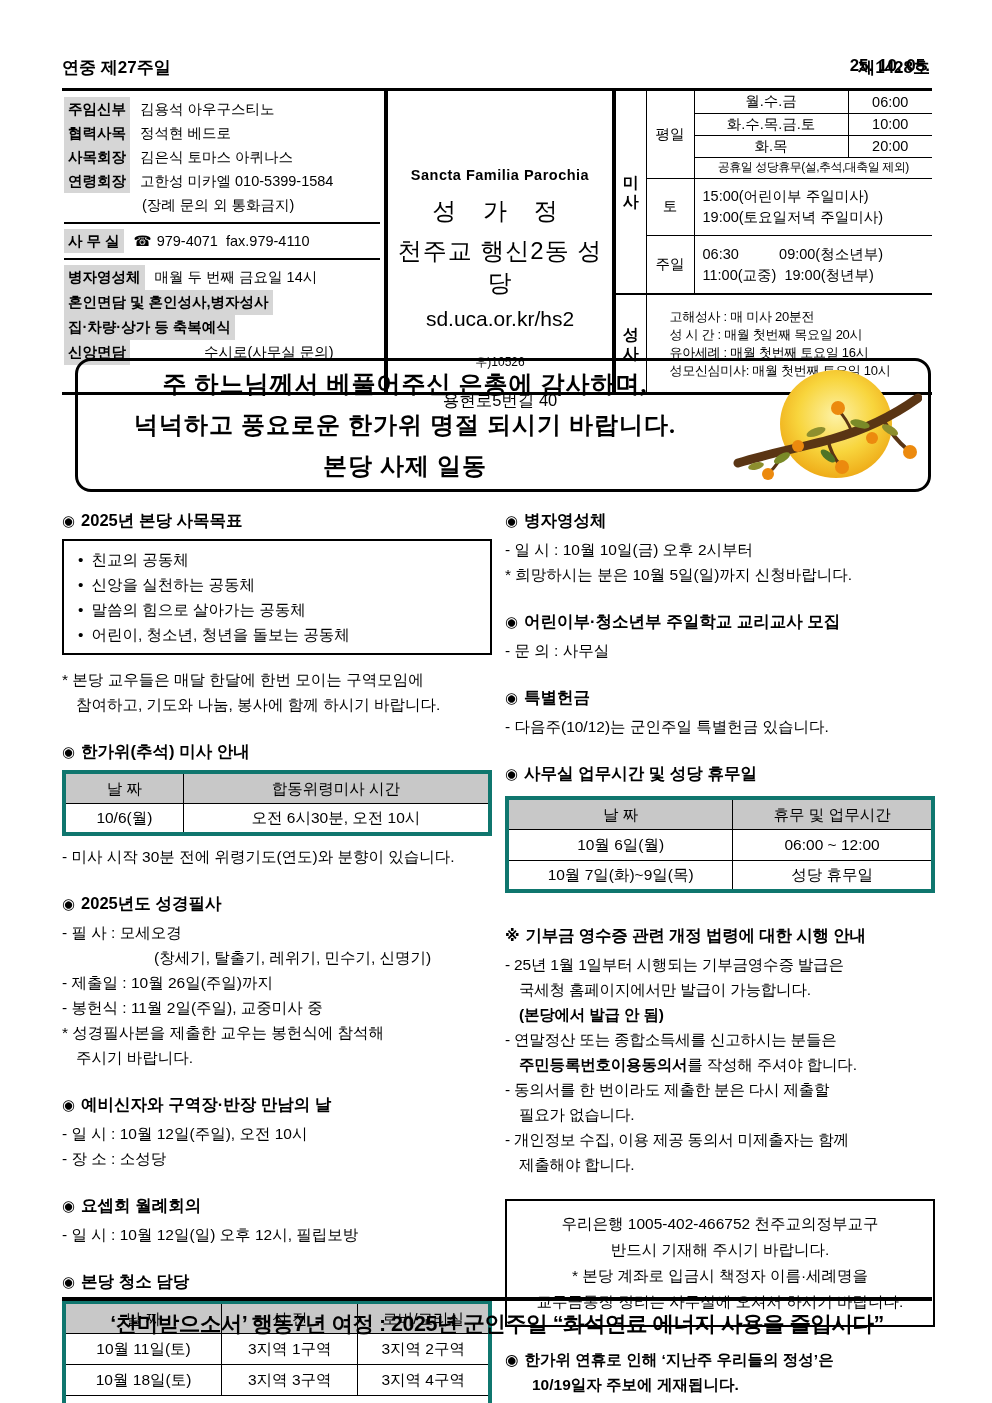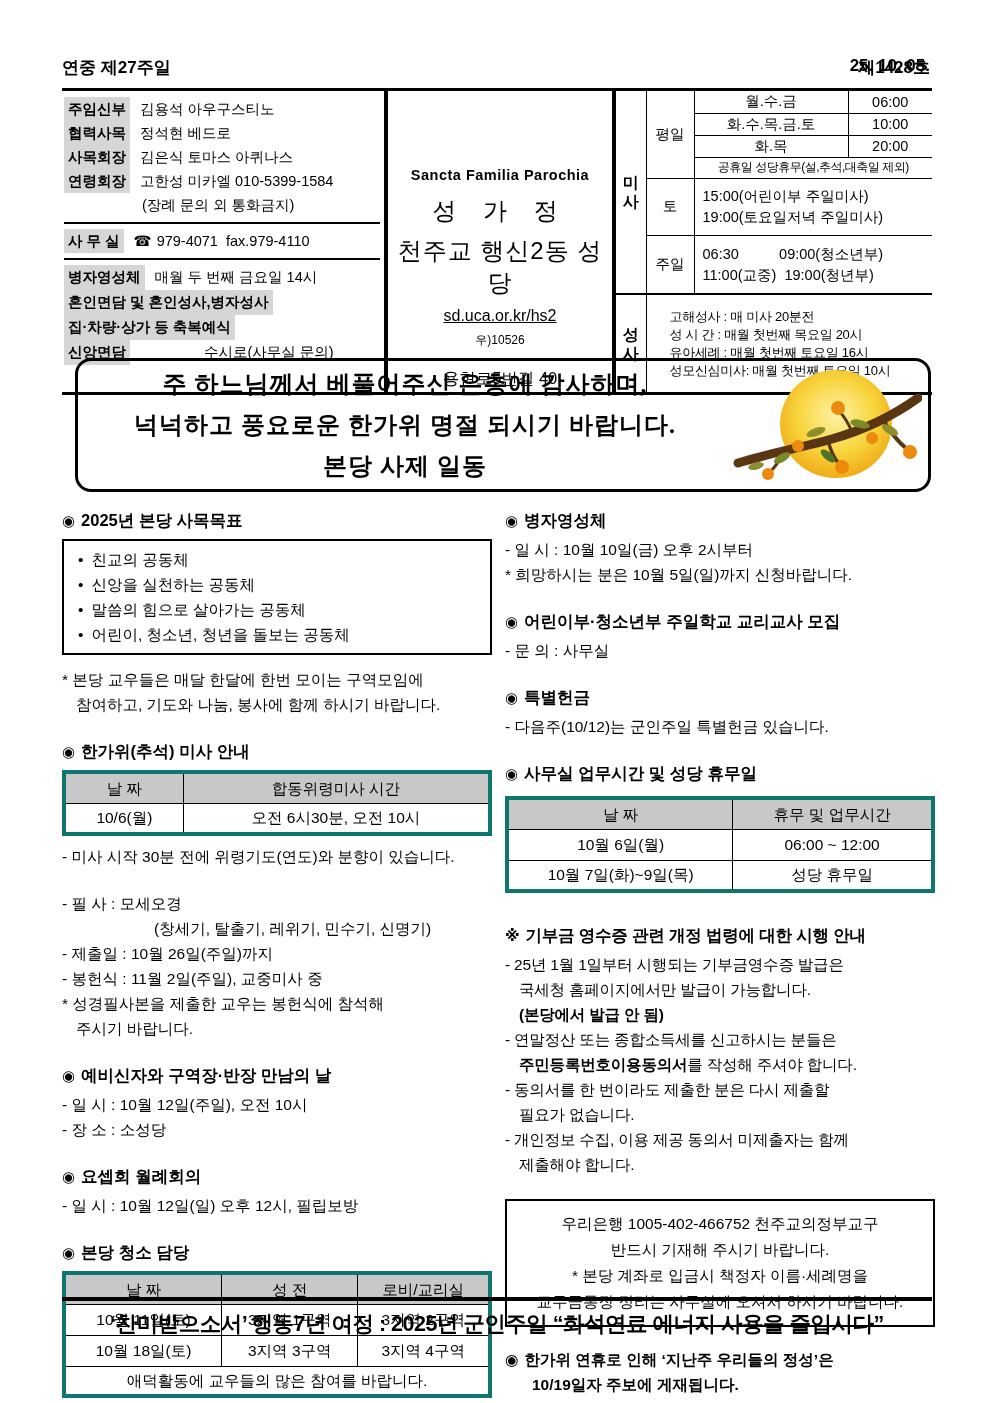--- a/index.html
+++ b/index.html
@@ -21,21 +21,21 @@
   .col1 .lab.wide { margin-right:0; }
   .col1 .val { white-space:pre; }
   .col1 .indent { padding-left:78px; }
   .col1 hr { border:none; border-top:2px solid #000; margin:5px 0; }
   .col1 .svc .row { line-height:25px; }
 
   .col2 { flex:1; text-align:center; padding-top:76px; }
   .col2 .latin { font-weight:bold; font-size:14.5px; letter-spacing:0.5px; margin-bottom:12px; }
   .col2 .nm1 { font-size:24px; letter-spacing:10px; margin-bottom:8px; }
   .col2 .nm2 { font-size:24px; letter-spacing:1px; margin-bottom:8px; }
-  .col2 .url { font-size:16px; text-decoration:underline; margin-bottom:7px; }
+  .col2 .url { font-size:21px; margin-bottom:23px; }
   .col2 .zip { font-size:12px; margin-bottom:19px; }
   .col2 .addr { font-size:16.5px; }
 
   .col3 { width:316px; }
   table.mass { border-collapse:collapse; border-style:hidden; width:100%; height:100%; table-layout:fixed; }
   table.mass td { border:1.5px solid #000; text-align:center; font-size:14.5px; padding:0 2px; }
   table.mass td.vl { width:30px; font-weight:bold; font-size:16px; line-height:19px; word-break:break-all; padding:11px 6px; }
   table.mass td.plab { width:48px; }
   table.mass td.time { width:84px; }
   table.mass td.holiday { font-size:12px; letter-spacing:-0.5px; height:21px; }
@@ -256,20 +256,23 @@
         <tr>
           <td>10/6(월)</td>
           <td>오전 6시30분, 오전 10시</td>
         </tr>
       </tbody>
         </table>
       <div>- 미사 시작 30분 전에 위령기도(연도)와 분향이 있습니다.</div>
     </div>
 
     <div class="sec">
+      <div class="sec-title">
+        <span class="bl">◉</span><span>2025년도 성경필사</span>
+      </div>
       <div>- 필 사 : 모세오경</div>
       <div class="hang2">(창세기, 탈출기, 레위기, 민수기, 신명기)</div>
       <div>- 제출일 : 10월 26일(주일)까지</div>
       <div>- 봉헌식 : 11월 2일(주일), 교중미사 중</div>
       <div>* 성경필사본을 제출한 교우는 봉헌식에 참석해</div>
       <div class="hang">주시기 바랍니다.</div>
     </div>
 
     <div class="sec">
       <div class="sec-title">

